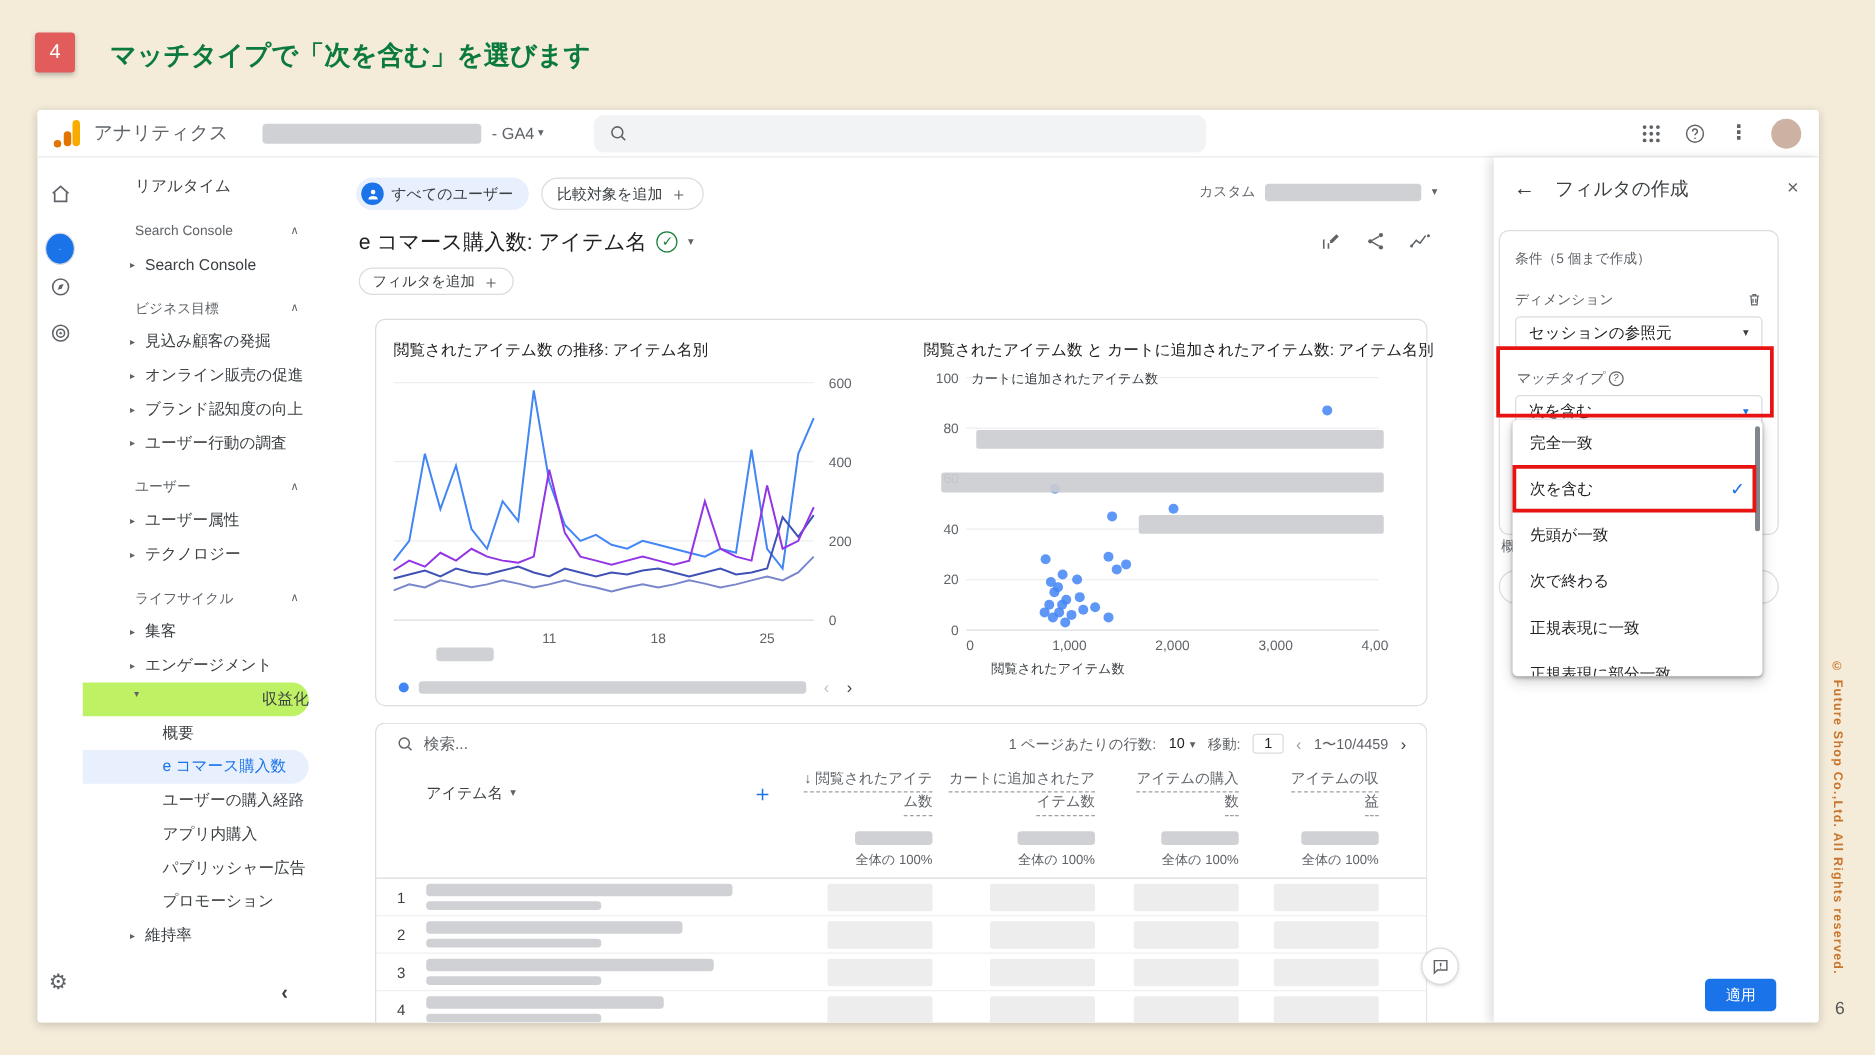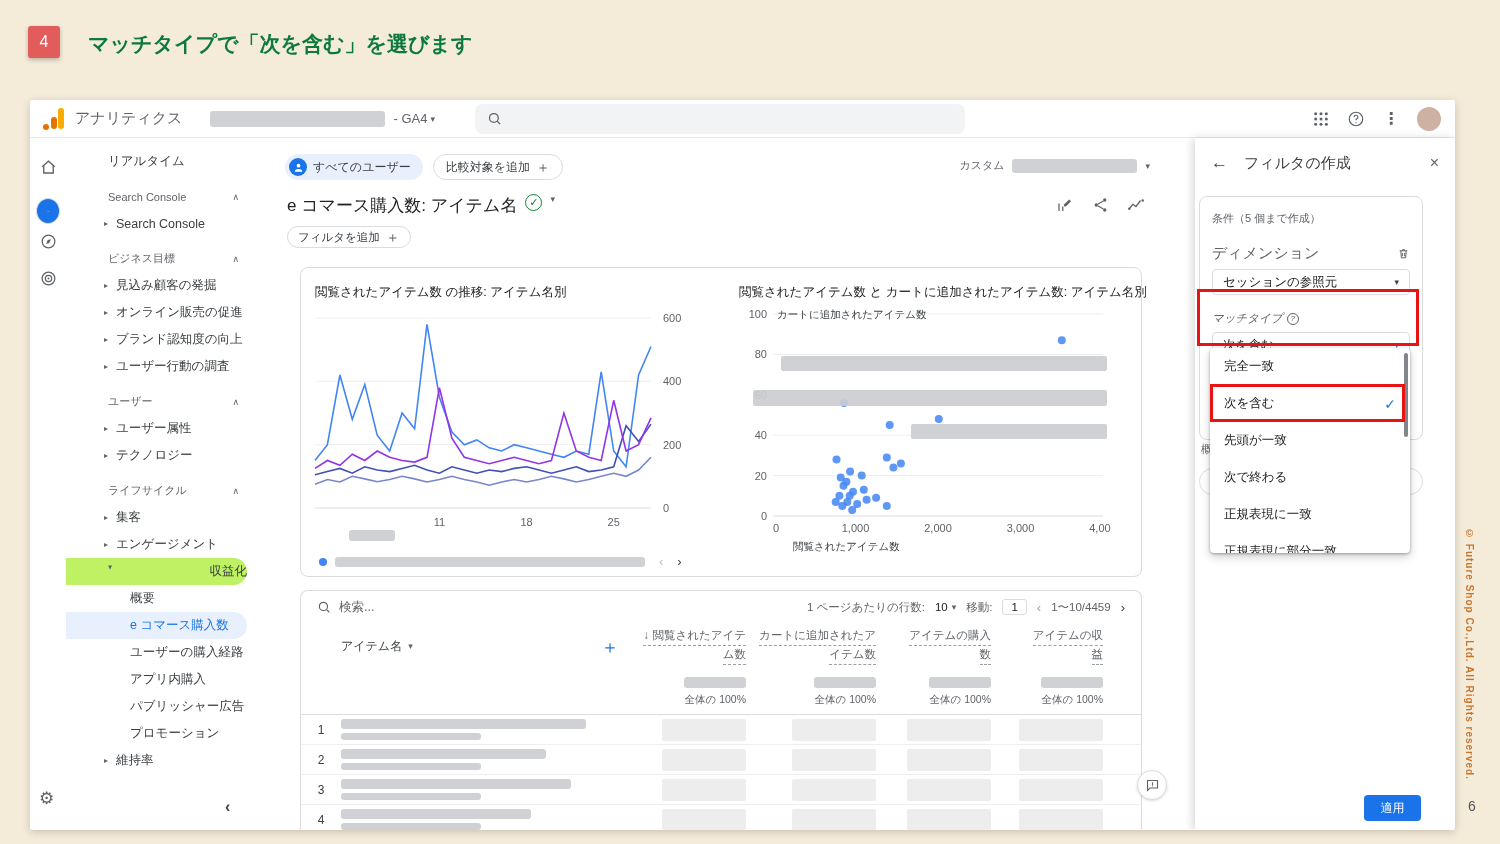--- a/index.html
+++ b/index.html
@@ -8,21 +8,21 @@
 
   
   .step-badge{position:absolute;left:28px;top:26px;width:32px;height:32px;background:#e25c5c;color:#fff;font-size:16px;
     display:flex;align-items:center;justify-content:center;border-radius:3px;box-shadow:0 2px 4px rgba(0,0,0,.25);}
   .heading{position:absolute;left:88px;top:30px;font-size:21px;font-weight:bold;color:var(--heading-green,#0b7a3b);}
   .copyright{position:absolute;left:1464px;top:528px;writing-mode:vertical-rl;font-size:10px;font-weight:bold;color:#c8742c;letter-spacing:1px;}
   .pagenum{position:absolute;left:1468px;top:798px;font-size:14px;color:#555;}
 
   
   .window{position:absolute;left:30px;top:88px;width:1425px;height:730px;background:#fff;border-radius:3px;
-    box-shadow:0 2px 8px rgba(0,0,0,.18);overflow:hidden;margin-top:12px;}
+    box-shadow:0 2px 8px rgba(0,0,0,.18);overflow:hidden;}
 
   
   .topbar{position:absolute;left:0;top:0;right:0;height:38px;border-bottom:1px solid #e8eaed;display:flex;align-items:center;background:#fff;z-index:6;}
   .ga-logo{position:relative;width:24px;height:24px;margin-left:12px;flex:none;}
   .ga-logo .b1{position:absolute;right:2px;top:1px;width:6px;height:21px;background:#f9ab00;border-radius:3px;}
   .ga-logo .b2{position:absolute;left:9px;top:10px;width:6px;height:12px;background:#e37400;border-radius:3px;}
   .ga-logo .b3{position:absolute;left:1px;bottom:1px;width:6px;height:6px;background:#e37400;border-radius:50%;}
   .app-name{margin-left:9px;font-size:15px;color:#5f6368;flex:none;}
   .redact{background:#cfd1d5;border-radius:3px;}
   .redact-light{background:#ededee;border-radius:2px;}
@@ -60,21 +60,21 @@
 
   
   .main{position:absolute;left:225px;top:38px;width:940px;bottom:0;background:#fff;overflow:hidden;z-index:2;}
   .chips-row{position:absolute;left:30px;top:16px;display:flex;gap:10px;align-items:center;}
   .chip-aud{height:26px;background:#e8f0fe;border-radius:13px;display:flex;align-items:center;gap:6px;padding:0 12px 0 4px;font-size:12px;color:#3c4043;}
   .chip-aud .p-ic{width:18px;height:18px;border-radius:50%;background:var(--accent-blue,#1a73e8);display:flex;align-items:center;justify-content:center;flex:none;}
   .chip-out{height:26px;border:1px solid #dadce0;border-radius:13px;display:flex;align-items:center;gap:6px;padding:0 12px;font-size:12px;color:#3c4043;background:#fff;}
   .plus{color:#5f6368;font-size:14px;line-height:1;}
   .date-cluster{position:absolute;right:45px;top:20px;display:flex;align-items:center;gap:8px;font-size:11px;color:#5f6368;}
   .date-redact{width:125px;height:14px;}
-  .title-row{position:absolute;left:32px;top:56px;display:flex;gap:8px;}
+  .title-row{position:absolute;left:32px;top:56px;display:flex;align-items:center;gap:8px;}
   .report-title{font-size:17px;color:#202124;}
   .check-ic{width:17px;height:17px;border-radius:50%;border:1.5px solid #188038;color:#188038;font-size:11px;display:flex;align-items:center;justify-content:center;}
   .action-icons{position:absolute;right:50px;top:58px;display:flex;gap:18px;color:#5f6368;}
   .filter-chip{position:absolute;left:32px;top:88px;height:22px;border:1px solid #dadce0;border-radius:11px;display:flex;align-items:center;gap:6px;padding:0 10px;font-size:11.5px;color:#3c4043;background:#fff;}
 
   
   .charts-card{position:absolute;left:45px;top:129px;width:842px;height:310px;border:1px solid #dadce0;border-radius:8px;background:#fff;}
   .chart-title{position:absolute;font-size:12.5px;color:#202124;white-space:nowrap;}
   .ct1{left:14px;top:16px;}
   .ct2{left:438px;top:16px;text-align:center;}
@@ -125,21 +125,21 @@
     display:flex;align-items:center;justify-content:center;box-shadow:0 1px 3px rgba(0,0,0,.15);cursor:pointer;}
 
   
   .panel{position:absolute;left:1165px;top:38px;width:260px;bottom:0;background:#fff;box-shadow:-3px 0 8px rgba(0,0,0,.14);z-index:10;}
   .panel-head{position:absolute;left:0;right:0;top:0;height:50px;display:flex;align-items:center;padding:0 16px;gap:16px;}
   .back{font-size:17px;color:#3c4043;cursor:pointer;}
   .panel-title{font-size:15px;color:#3c4043;}
   .close{margin-left:auto;font-size:16px;color:#5f6368;cursor:pointer;}
   .cond-card{position:absolute;left:4px;top:58px;width:224px;height:244px;border:1px solid #dadce0;border-radius:8px;padding:14px 12px;z-index:1;}
   .cond-cap{font-size:11px;color:#5f6368;}
-  .dim-row{margin-top:18px;display:flex;align-items:center;font-size:15px;color:#5f6368;}
+  .dim-row{margin-top:18px;display:flex;align-items:center;font-size:11px;color:#5f6368;}
   .dim-row svg{margin-left:auto;}
   .sel{margin-top:6px;height:26px;border:1px solid #dadce0;border-radius:4px;display:flex;align-items:center;padding:0 10px;font-size:12.5px;color:#202124;cursor:pointer;background:#fff;}
   .sel .car{margin-left:auto;font-size:9px;color:#3c4043;}
   .sel.is-open .car{color:var(--accent-blue,#1a73e8);}
   .mt-row{margin-top:16px;display:flex;align-items:center;gap:4px;font-size:11.5px;color:#5f6368;font-style:italic;}
   .help-ic{width:12px;height:12px;border:1px solid #5f6368;border-radius:50%;font-size:8px;display:flex;align-items:center;justify-content:center;color:#5f6368;}
   .summary-label{position:absolute;left:6px;top:304px;font-size:11.5px;color:#5f6368;z-index:1;}
   .summary-pill{position:absolute;left:4px;top:330px;width:224px;height:27px;border:1px solid #dadce0;border-radius:14px;z-index:1;background:#fff;}
   .dropdown{position:absolute;left:15px;top:210px;width:200px;height:205px;background:#fff;border-radius:4px;overflow:hidden;
     box-shadow:0 1px 3px rgba(0,0,0,.3),0 4px 10px rgba(0,0,0,.18);z-index:20;}

